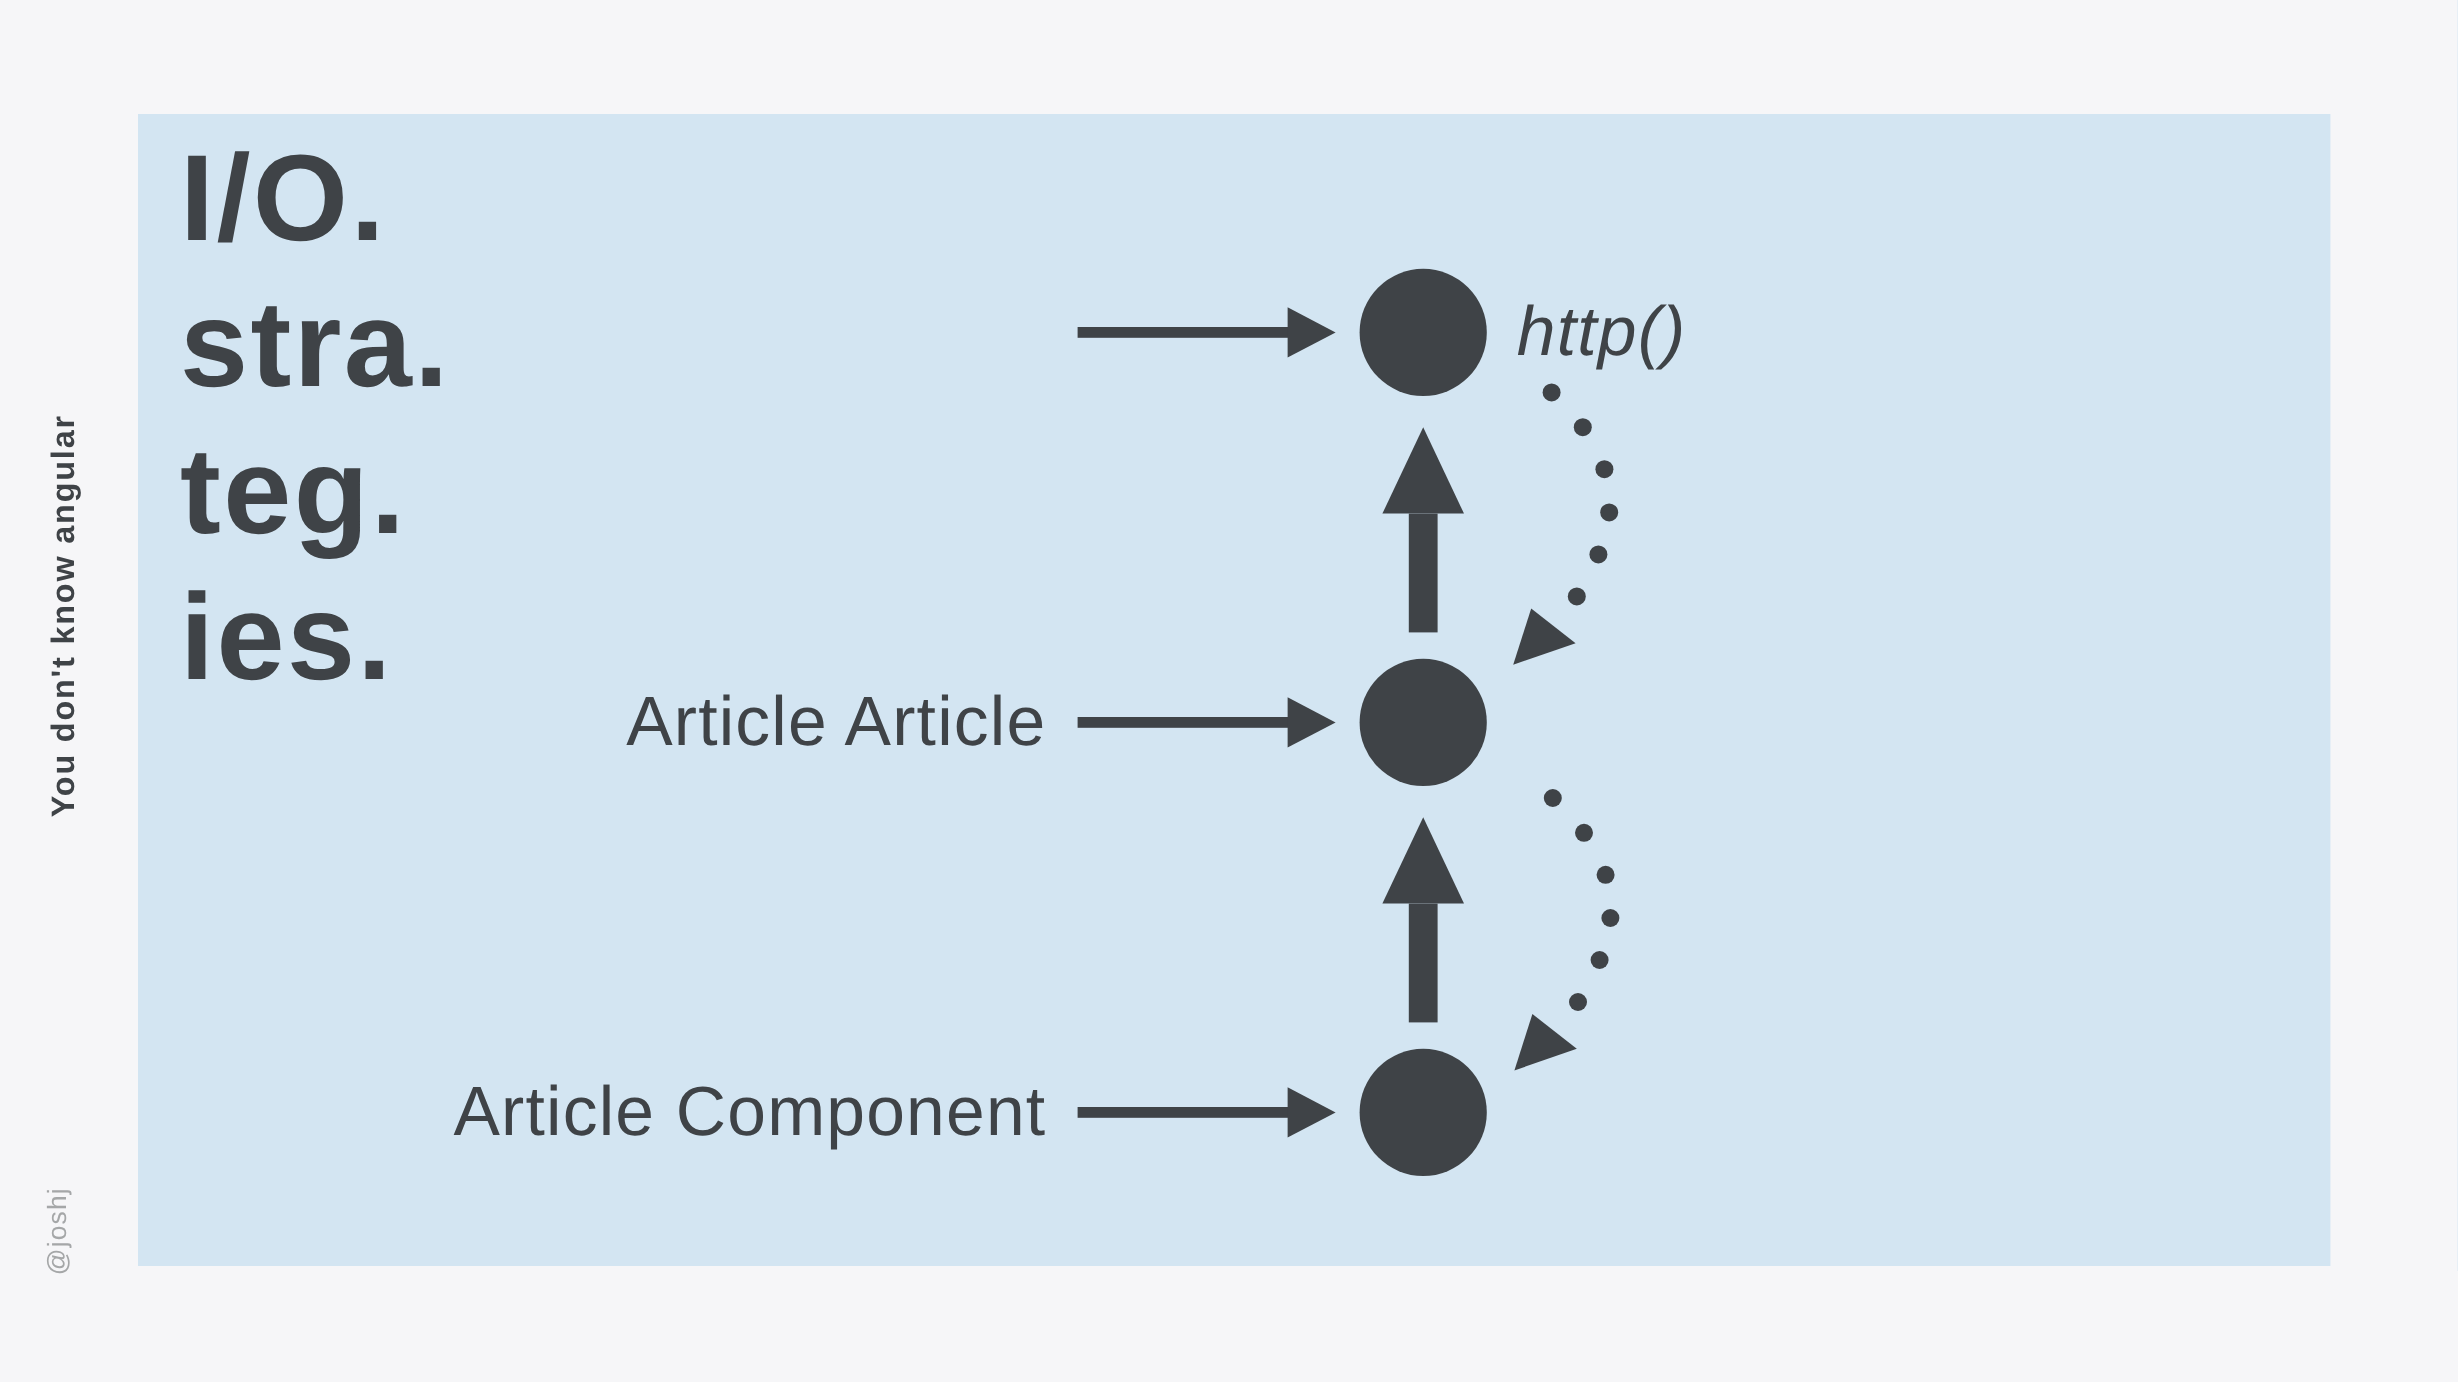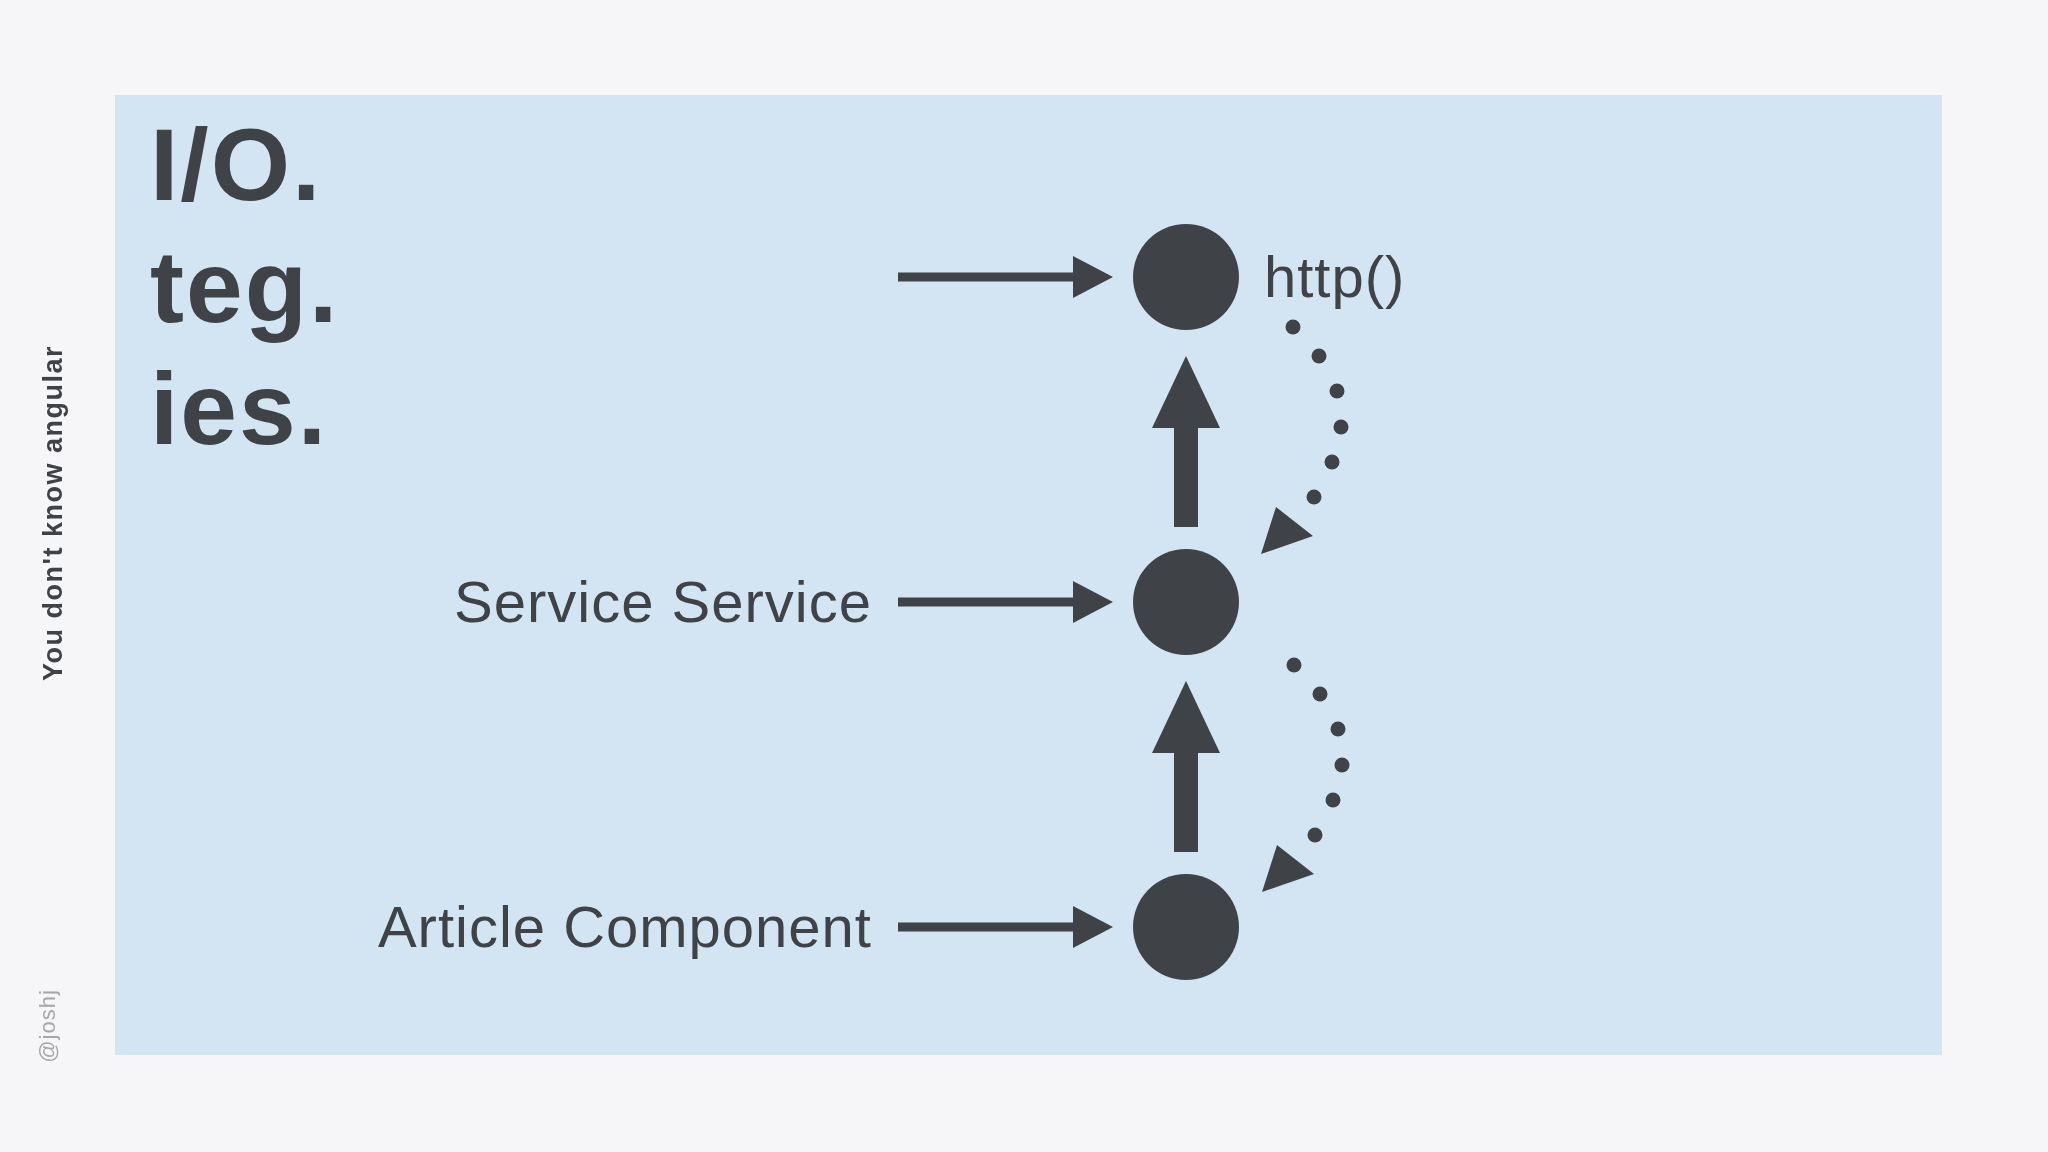--- a/index.html
+++ b/index.html
@@ -39,35 +39,36 @@
   }
   .handle{
     left:-12px;top:1011px;width:120px;height:30px;line-height:30px;
     font-size:22px;font-weight:400;color:var(--handle);letter-spacing:1px;
   }
   .row-label{
     position:absolute;height:70px;line-height:70px;
     color:var(--ink);font-size:58px;letter-spacing:1px;white-space:nowrap;
   }
   .left-label{right:1176px;text-align:right;}
-  .right-label{left:1264px;text-align:left;}
+  .right-label{left:1264px;text-align:left;font-style:italic;}
   .r1{top:242px;}
   .r2{top:567px;}
   .r3{top:892px;text-align:center;}
   svg.overlay{position:absolute;left:0;top:0;pointer-events:none;}
 </style>
 </head>
 <body>
 
 <div class="stage">
 
   <div class="panel"></div>
 
   <div class="title">
     <div>I/O.</div>
+    <div>stra.</div>
     <div>teg.</div>
     <div>ies.</div>
   </div>
 
   <div class="vtext tagline">You don't know angular</div>
   <div class="vtext handle">@joshj</div>
 
   <svg class="overlay" width="2048" height="1152" viewBox="0 0 2048 1152">
     <defs>
       <g id="dotted-arc">
@@ -100,18 +101,18 @@
 
       <use href="#dotted-arc"></use>
       <use href="#dotted-arc" transform="translate(1,338)"></use>
 
       <circle cx="1186" cy="277" r="53"></circle>
       <circle cx="1186" cy="602" r="53"></circle>
       <circle cx="1186" cy="927" r="53"></circle>
     </g>
   </svg>
 
-  <div class="row-label left-label r2">Service Service</div>
+  <div class="row-label left-label r2">Article Article</div>
   <div class="row-label left-label r3">Article Component</div>
 
   <div class="row-label right-label r1">http()</div>
 
 </div>
 
 </body></html>

